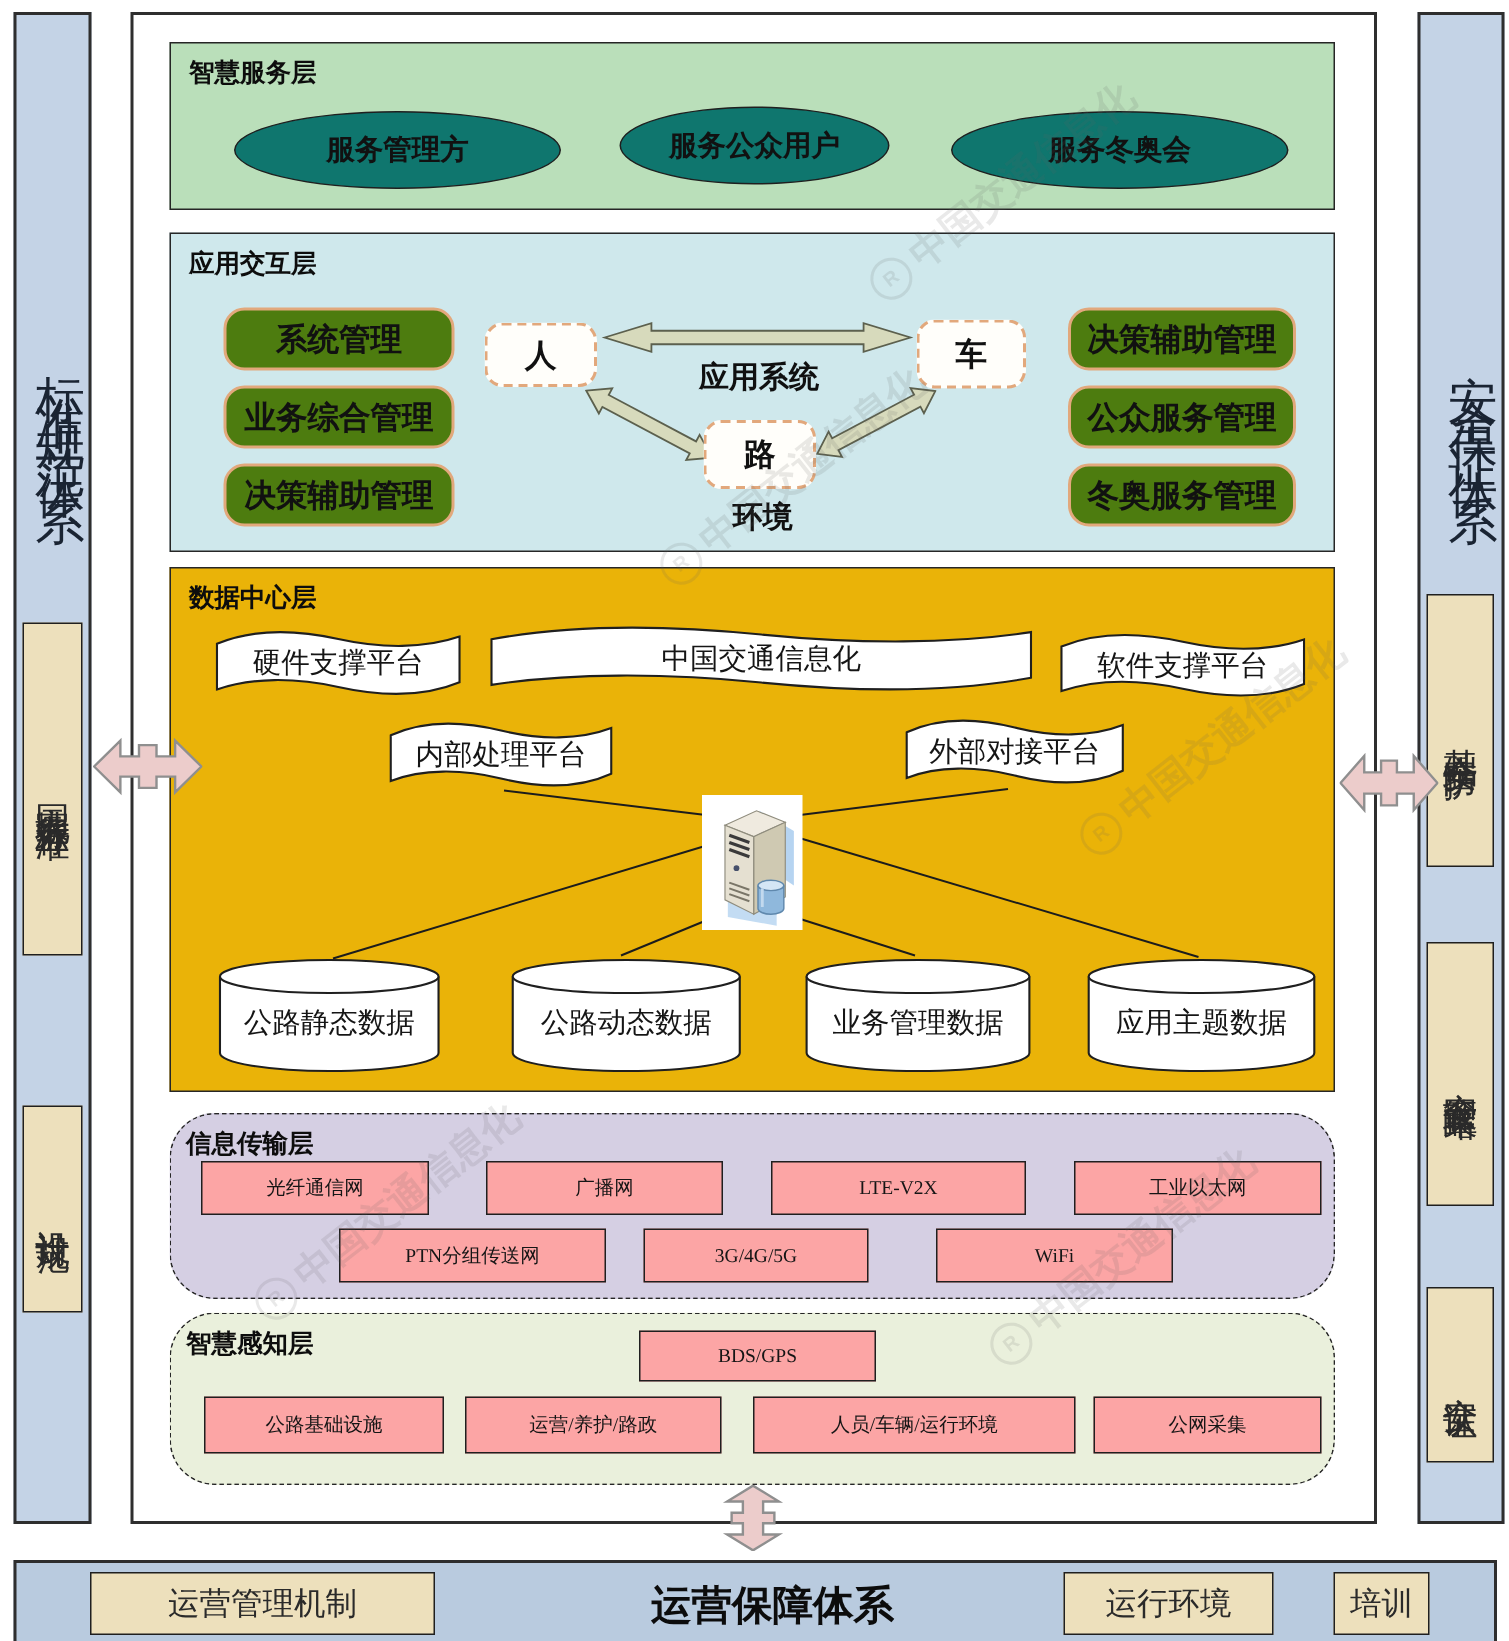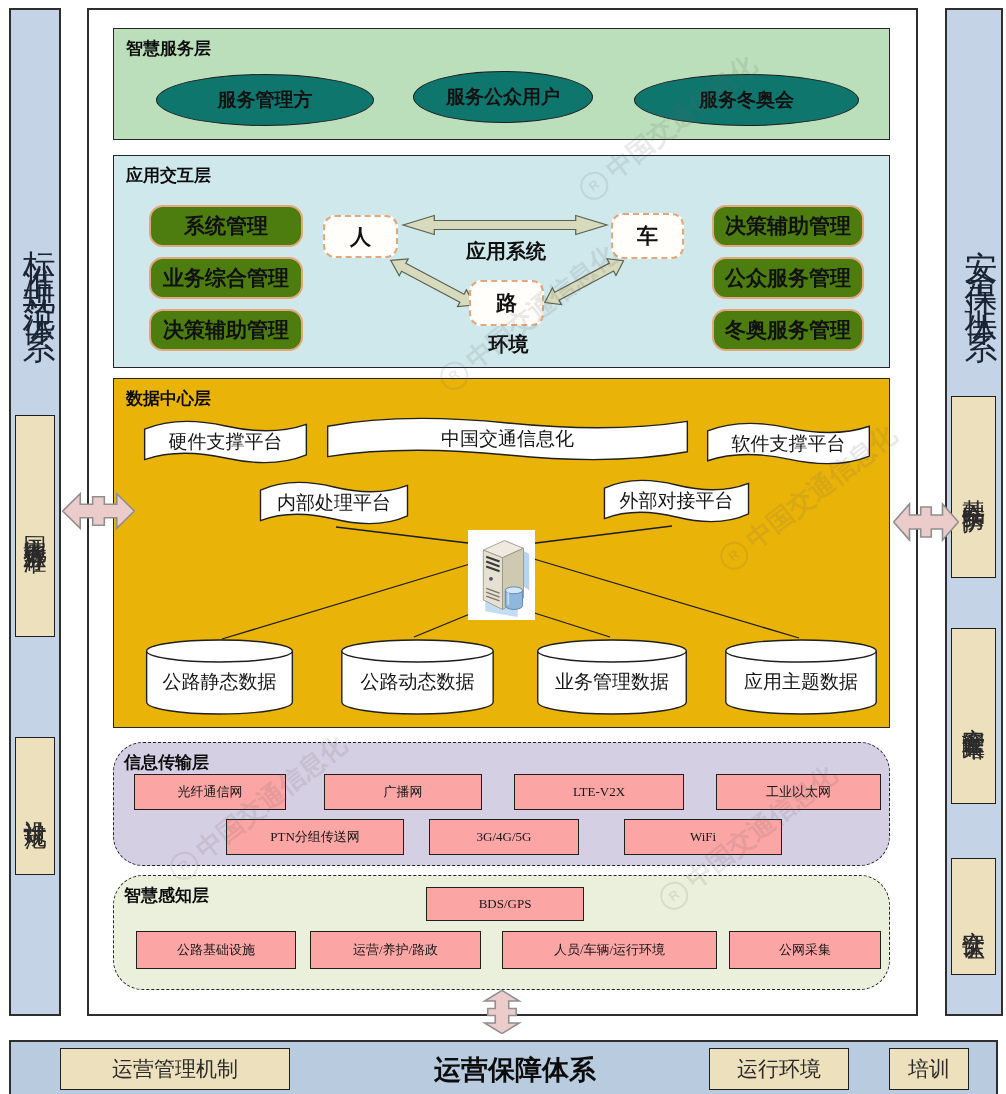--- a/index.html
+++ b/index.html
@@ -284,16 +284,16 @@
   <div class="arrow-wrap" style="left:481px;top:990px;width:42px;height:44px;z-index:6">
     <svg viewBox="0 0 56 100" preserveAspectRatio="none">
         <use href="#pink-varrow-shape"></use>
       </svg>
   </div>
 
   <div class="bottom-bar">
     <div class="tan" style="left:49px;top:6px;width:230px;height:42px">运营管理机制</div>
     <div class="bottom-title">运营保障体系</div>
     <div class="tan" style="left:698px;top:6px;width:140px;height:42px">运行环境</div>
-    <div class="tan" style="left:878px;top:6px;width:80px;height:42px">培训</div>
+    <div class="tan" style="left:878px;top:6px;width:64px;height:42px">培训</div>
   </div>
 
 </div>
 
 </body></html>

